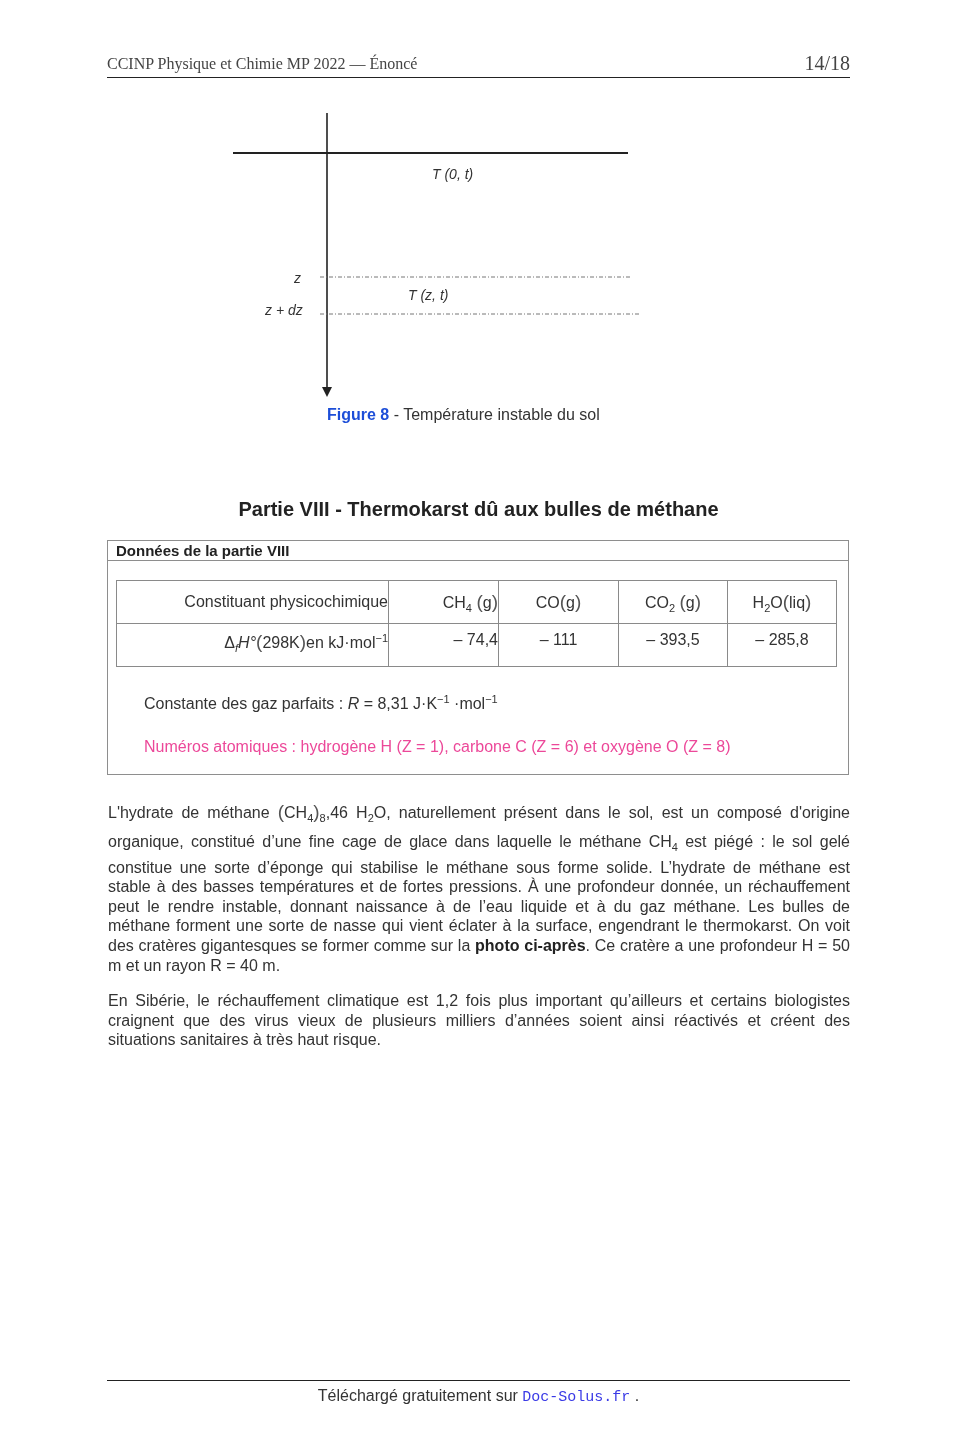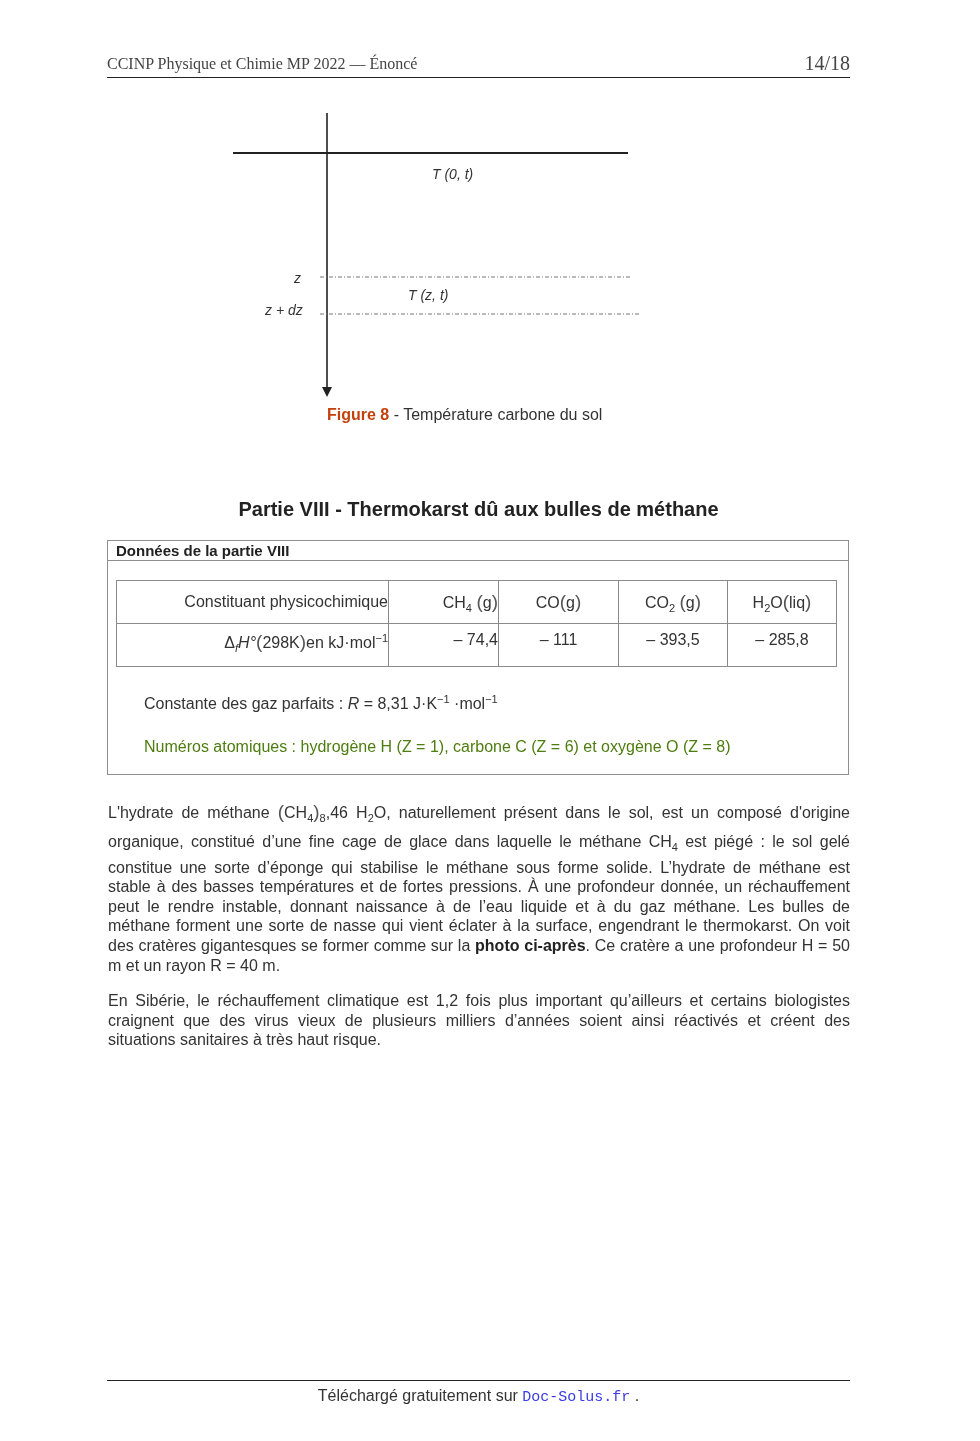--- a/index.html
+++ b/index.html
@@ -7,21 +7,21 @@
   .abs { position: absolute; }
 
   
   #hdr-title { left: 107px; width: 743px; top: 55px; text-align: left; font-size: 16px; color: #444; font-family: "Liberation Serif", serif; }
   #hdr-page { right: 130px; top: 52px; font-size: 20px; color: #444; font-family: "Liberation Serif", serif; }
   #hdr-rule { left: 107px; top: 77px; width: 743px; height: 0; border-top: 1.6px solid #222; }
 
   
   #figure-svg { left: 220px; top: 100px; }
   #fig-caption { left: 327px; top: 406px; font-size: 16px; color: #333; font-family: "Liberation Sans", sans-serif; }
-  #fig-caption b { font-weight: bold; color: #c2410c; }
+  #fig-caption b { font-weight: bold; color: #1d4ed8; }
 
   
   #section-heading { left: 107px; width: 743px; top: 498px; text-align: center; font-size: 20px; font-weight: bold; color: #222; font-family: "Liberation Sans", sans-serif; }
 
   
   #data-box { left: 107px; top: 540px; width: 742px; height: 235px; border: 1px solid #8e8e8e; box-sizing: border-box; }
   #data-box-title { position: absolute; left: 8px; top: 1px; font-size: 15px; font-weight: bold; color: #222; font-family: "Liberation Sans", sans-serif; }
   #data-box-rule { position: absolute; left: 0; right: 0; top: 19px; border-top: 1px solid #8e8e8e; }
 
   #data-table { position: absolute; left: 8px; top: 39px; border-collapse: collapse; font-family: "Liberation Sans", sans-serif; font-size: 16px; color: #333; }
@@ -32,21 +32,21 @@
   #data-table td.c1 { width: 109px; text-align: right; }
   #data-table td.c2 { width: 119px; text-align: center; }
   #data-table td.c3 { width: 108px; text-align: center; }
   #data-table td.c4 { width: 108px; text-align: center; }
   sub { font-size: 11px; vertical-align: -4px; }
   sup { font-size: 11px; vertical-align: 6px; }
   .paren { font-size: 19px; font-weight: 300; color: #555; }
   .ital { font-style: italic; }
 
   #const-line { position: absolute; left: 36px; top: 152px; font-size: 16px; color: #333; font-family: "Liberation Sans", sans-serif; }
-  #atom-line { position: absolute; left: 36px; top: 197px; font-size: 16px; color: #4d7c0f; font-family: "Liberation Sans", sans-serif; }
+  #atom-line { position: absolute; left: 36px; top: 197px; font-size: 16px; color: #ec4899; font-family: "Liberation Sans", sans-serif; }
 
   
   .para { left: 108px; width: 742px; font-family: Liberation Sans, sans-serif; font-size: 16px; color: #333; line-height: 19.6px; text-align: justify; }
   #para1 { top: 798px; }
   #para1 .l1 { line-height: 28px; }
   #para2 { top: 991px; }
   .para b { font-weight: bold; color: #222; }
 
   
   #ftr-rule { left: 107px; top: 1380px; width: 743px; border-top: 1.6px solid #222; }
@@ -68,21 +68,21 @@
   <polygon points="102,287 112,287 107,297" fill="#222"></polygon>
 
   <line x1="100" y1="177" x2="410" y2="177" stroke="#777" stroke-width="1" stroke-dasharray="4,2,1,2"></line>
   <line x1="100" y1="214" x2="420" y2="214" stroke="#777" stroke-width="1" stroke-dasharray="4,2,1,2"></line>
 
   <text x="212" y="79" font-family="Liberation Sans, sans-serif" font-size="14" font-style="italic" fill="#333">T (0, t)</text>
   <text x="74" y="183" font-family="Liberation Sans, sans-serif" font-size="14" font-style="italic" fill="#333">z</text>
   <text x="188" y="200" font-family="Liberation Sans, sans-serif" font-size="14" font-style="italic" fill="#333">T (z, t)</text>
   <text x="45" y="215" font-family="Liberation Sans, sans-serif" font-size="14" font-style="italic" fill="#333">z + dz</text>
 </svg>
-<div class="abs" id="fig-caption"><b>Figure 8</b><span> - Température carbone du sol</span></div>
+<div class="abs" id="fig-caption"><b>Figure 8</b><span> - Température instable du sol</span></div>
 
 <div class="abs" id="section-heading">Partie VIII - Thermokarst dû aux bulles de méthane</div>
 
 <div class="abs" id="data-box">
   <div id="data-box-title">Données de la partie VIII</div>
   <div id="data-box-rule"></div>
 
   <table id="data-table">
     <tbody>
         <tr class="r1">

